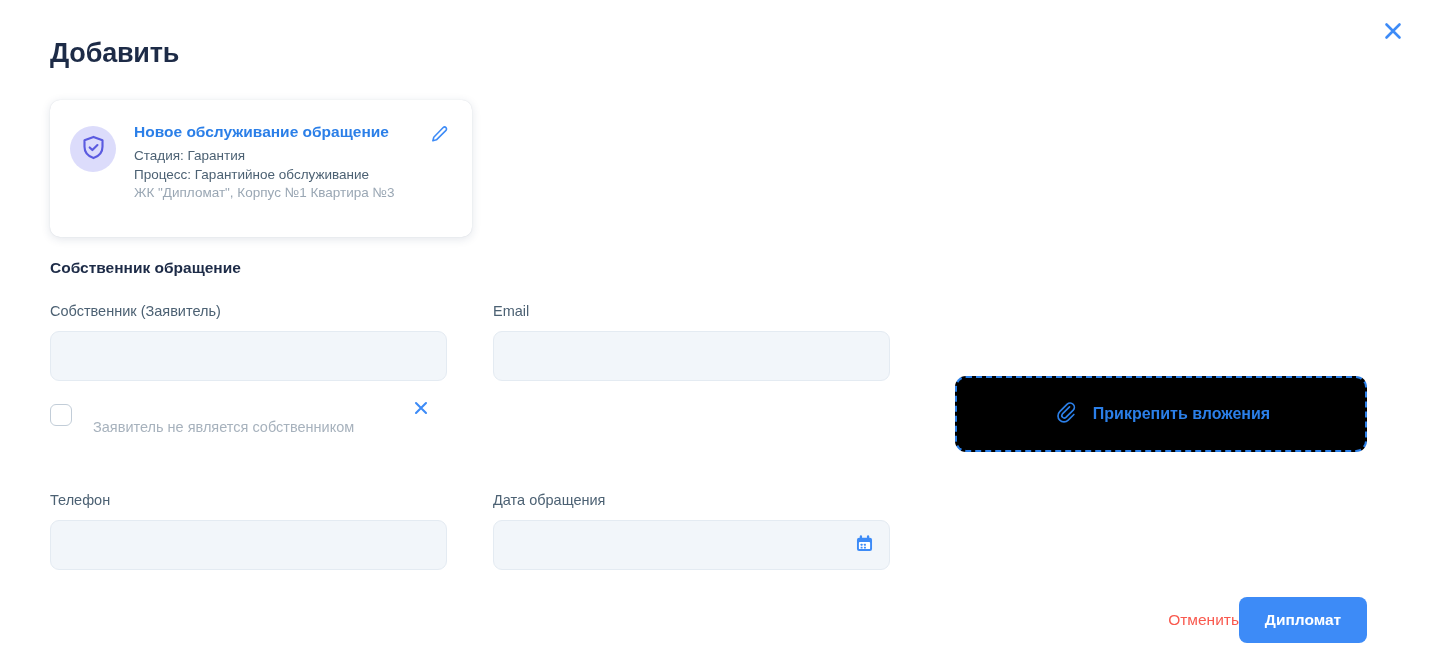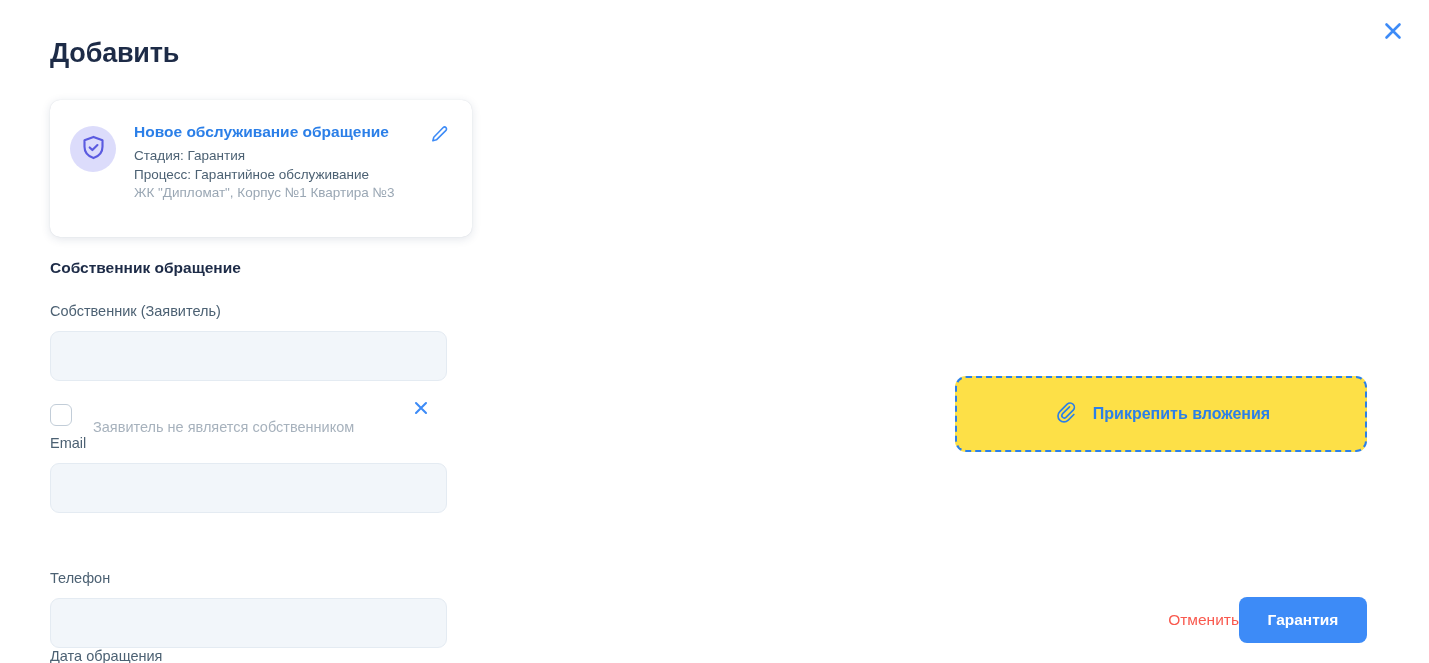--- a/index.html
+++ b/index.html
@@ -113,21 +113,21 @@
 
   
   .form-area {
     position: absolute;
     left: 50px;
     top: 303px;
     width: 840px;
   }
   .field-row {
     display: flex;
-    flex-direction: column;
+    gap: 46px;
   }
   .field {
     width: 397px;
     position: relative;
   }
   .field-label {
     font-size: 14.5px;
     color: #4c6173;
     margin-bottom: 12px;
     display: block;
@@ -188,21 +188,21 @@
     top: 376px;
     width: 412px;
     height: 76px;
     border: 2px dashed #2b7fe8;
     border-radius: 11px;
     display: flex;
     align-items: center;
     justify-content: center;
     gap: 14px;
     cursor: pointer;
-    background: #fde047;
+    background: #000000;
   }
   .attach-label {
     color: #2b7fe8;
     font-size: 16px;
     font-weight: bold;
   }
 
   
   .footer {
     position: absolute;
@@ -335,16 +335,16 @@
     <span>
       <svg width="27" height="27" viewBox="0 0 24 24" fill="none">
         <path d="M16.8 7.1 L9.1 14.8 a2.7 2.7 0 0 0 3.8 3.8 l7.9-7.9 a4.6 4.6 0 0 0-6.5-6.5 l-8.1 8.1 a6.5 6.5 0 0 0 9.2 9.2 l6.1-6.1" stroke="#2b7fe8" stroke-width="1.8" stroke-linecap="round" stroke-linejoin="round" fill="none" transform="scale(0.82) translate(2.2,1.4)"></path>
       </svg>
     </span>
     <span class="attach-label">Прикрепить вложения</span>
   </div>
 
   <div class="footer">
     <button class="btn-cancel">Отменить</button>
-    <button class="btn-save">Гарантия</button>
+    <button class="btn-save">Дипломат</button>
   </div>
 
 </div>
 
 </body></html>

